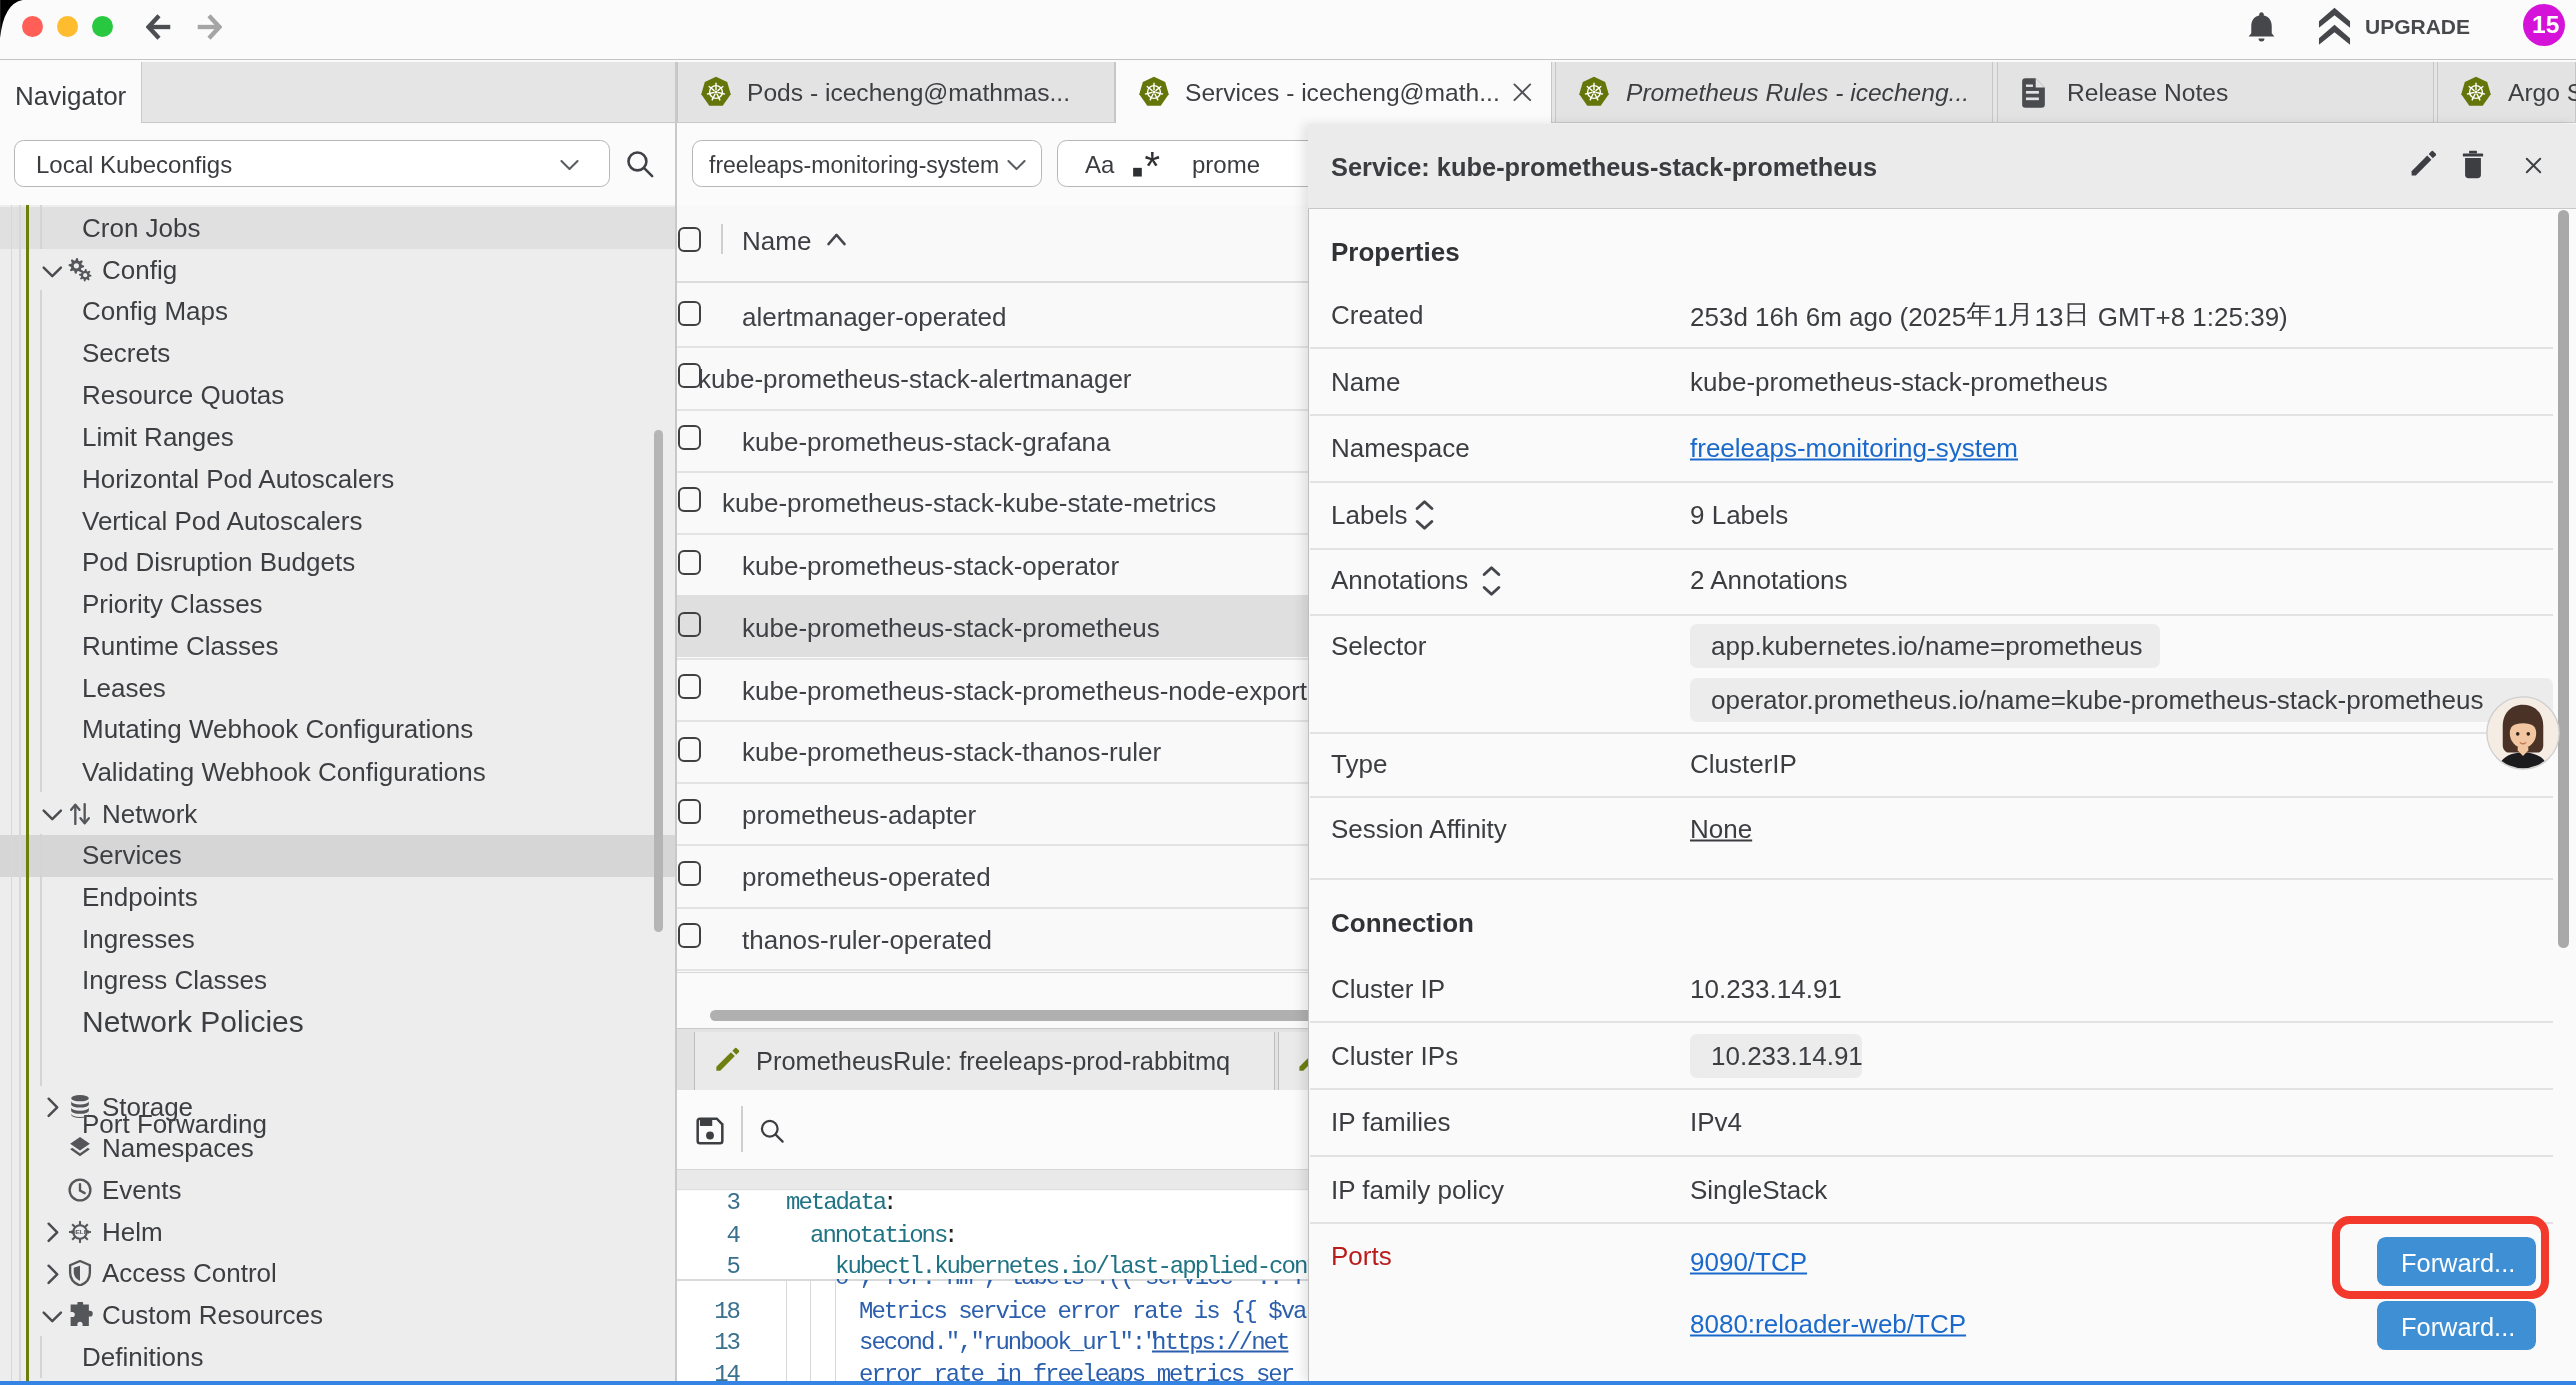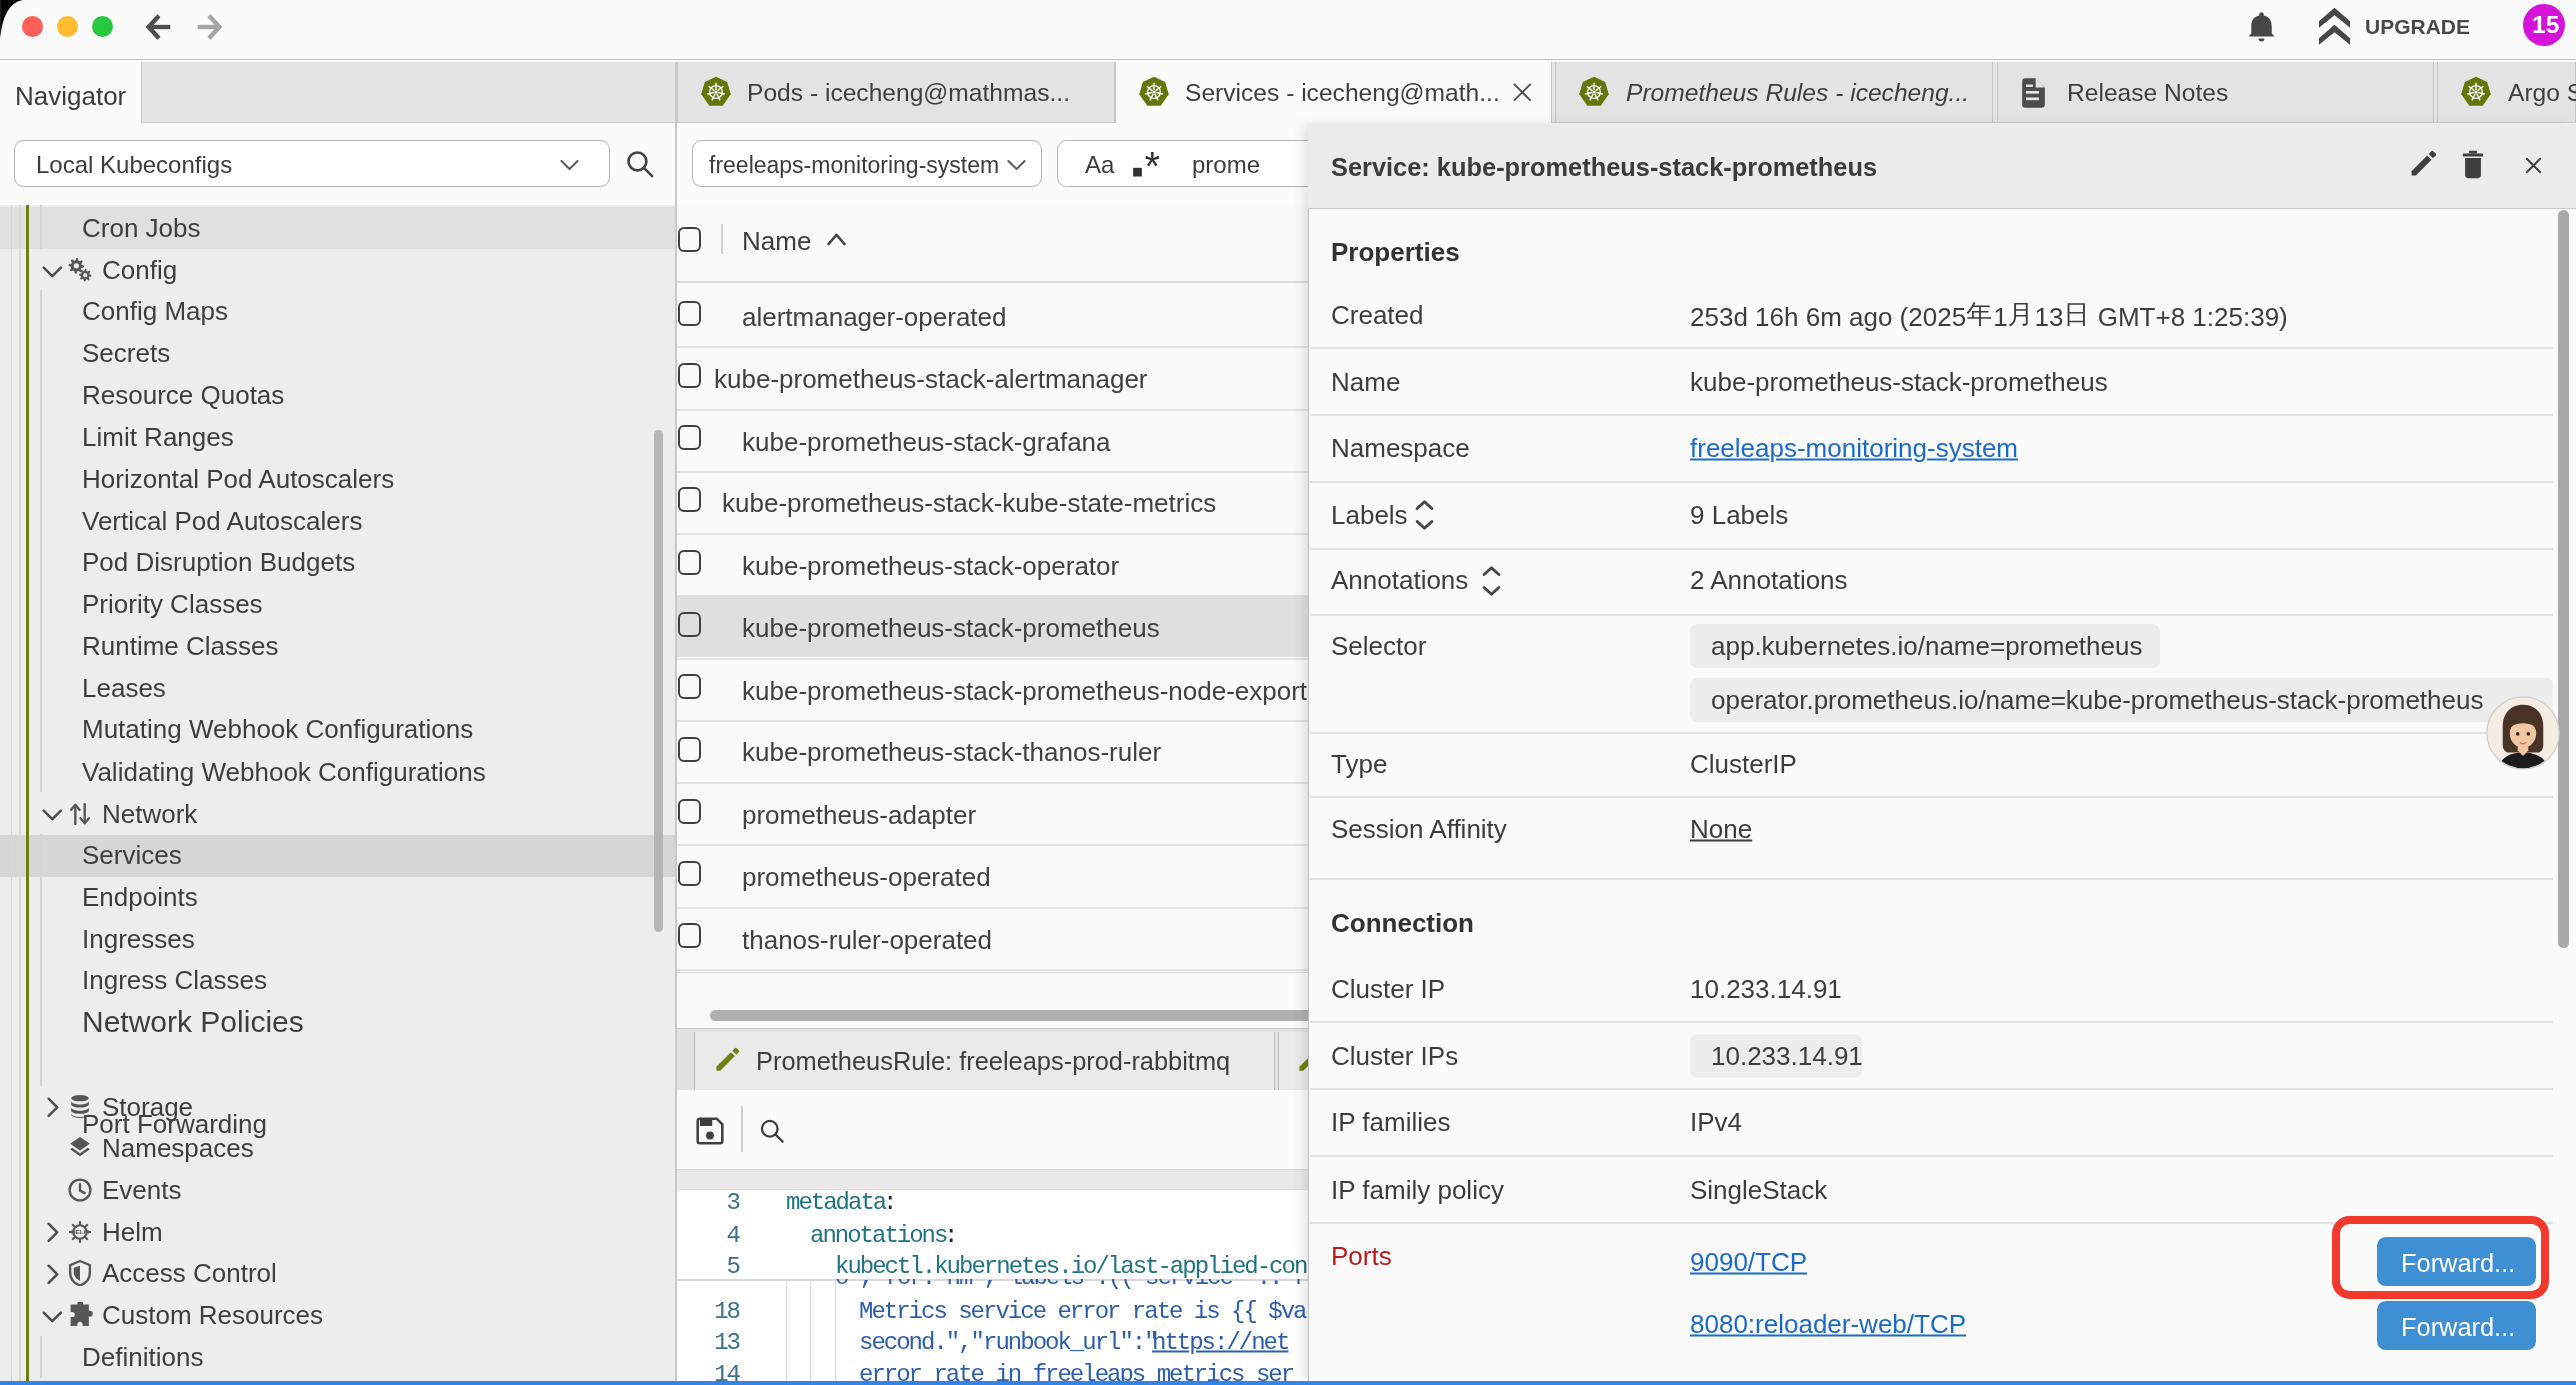--- a/index.html
+++ b/index.html
@@ -282,21 +282,21 @@
 <div class="abs" style="left:721px;top:224px;width:1.8px;height:30px;background:#cfcfcf"></div>
 <div class="txt vc" style="left:742px;top:241px;font-size:26px;color:#3c3e42">Name</div>
 <svg class="abs" style="left:825px;top:230px" width="23" height="19" viewBox="0 0 100 80">
     <polyline points="15,60 50,20 85,60" fill="none" stroke="#45474c" stroke-width="11" stroke-linecap="round" stroke-linejoin="round"></polyline>
   </svg>
 <div class="abs" style="left:677px;top:281px;width:1899px;height:1.8px;background:#dcdcdc"></div>
 <div class="abs" style="left:678px;top:301px;width:23px;height:24.6px;border:2.6px solid #3e4042;border-radius:6.1px"></div>
 <div class="txt vc" style="left:742px;top:317px;font-size:26px;color:#3f4146">alertmanager-operated</div>
 <div class="abs" style="left:677px;top:346px;width:1899px;height:1.8px;background:#e3e3e3"></div>
 <div class="abs" style="left:678px;top:363px;width:23px;height:24.6px;border:2.6px solid #3e4042;border-radius:6.1px"></div>
-<div class="txt vc" style="left:714px;top:379px;font-size:26px;color:#3f4146">kube-prometheus-stack-alertmanager</div>
+<div class="txt vc" style="left:698px;top:379px;font-size:26px;color:#3f4146">kube-prometheus-stack-alertmanager</div>
 <div class="abs" style="left:677px;top:409px;width:1899px;height:1.8px;background:#e3e3e3"></div>
 <div class="abs" style="left:678px;top:425px;width:23px;height:24.6px;border:2.6px solid #3e4042;border-radius:6.1px"></div>
 <div class="txt vc" style="left:742px;top:442px;font-size:26px;color:#3f4146">kube-prometheus-stack-grafana</div>
 <div class="abs" style="left:677px;top:471px;width:1899px;height:1.8px;background:#e3e3e3"></div>
 <div class="abs" style="left:678px;top:487px;width:23px;height:24.6px;border:2.6px solid #3e4042;border-radius:6.1px"></div>
 <div class="txt vc" style="left:722px;top:503px;font-size:26px;color:#3f4146">kube-prometheus-stack-kube-state-metrics</div>
 <div class="abs" style="left:677px;top:533px;width:1899px;height:1.8px;background:#e3e3e3"></div>
 <div class="abs" style="left:678px;top:550px;width:23px;height:24.6px;border:2.6px solid #3e4042;border-radius:6.1px"></div>
 <div class="txt vc" style="left:742px;top:566px;font-size:26px;color:#3f4146">kube-prometheus-stack-operator</div>
 <div class="abs" style="left:677px;top:595px;width:1899px;height:1.8px;background:#e3e3e3"></div>

